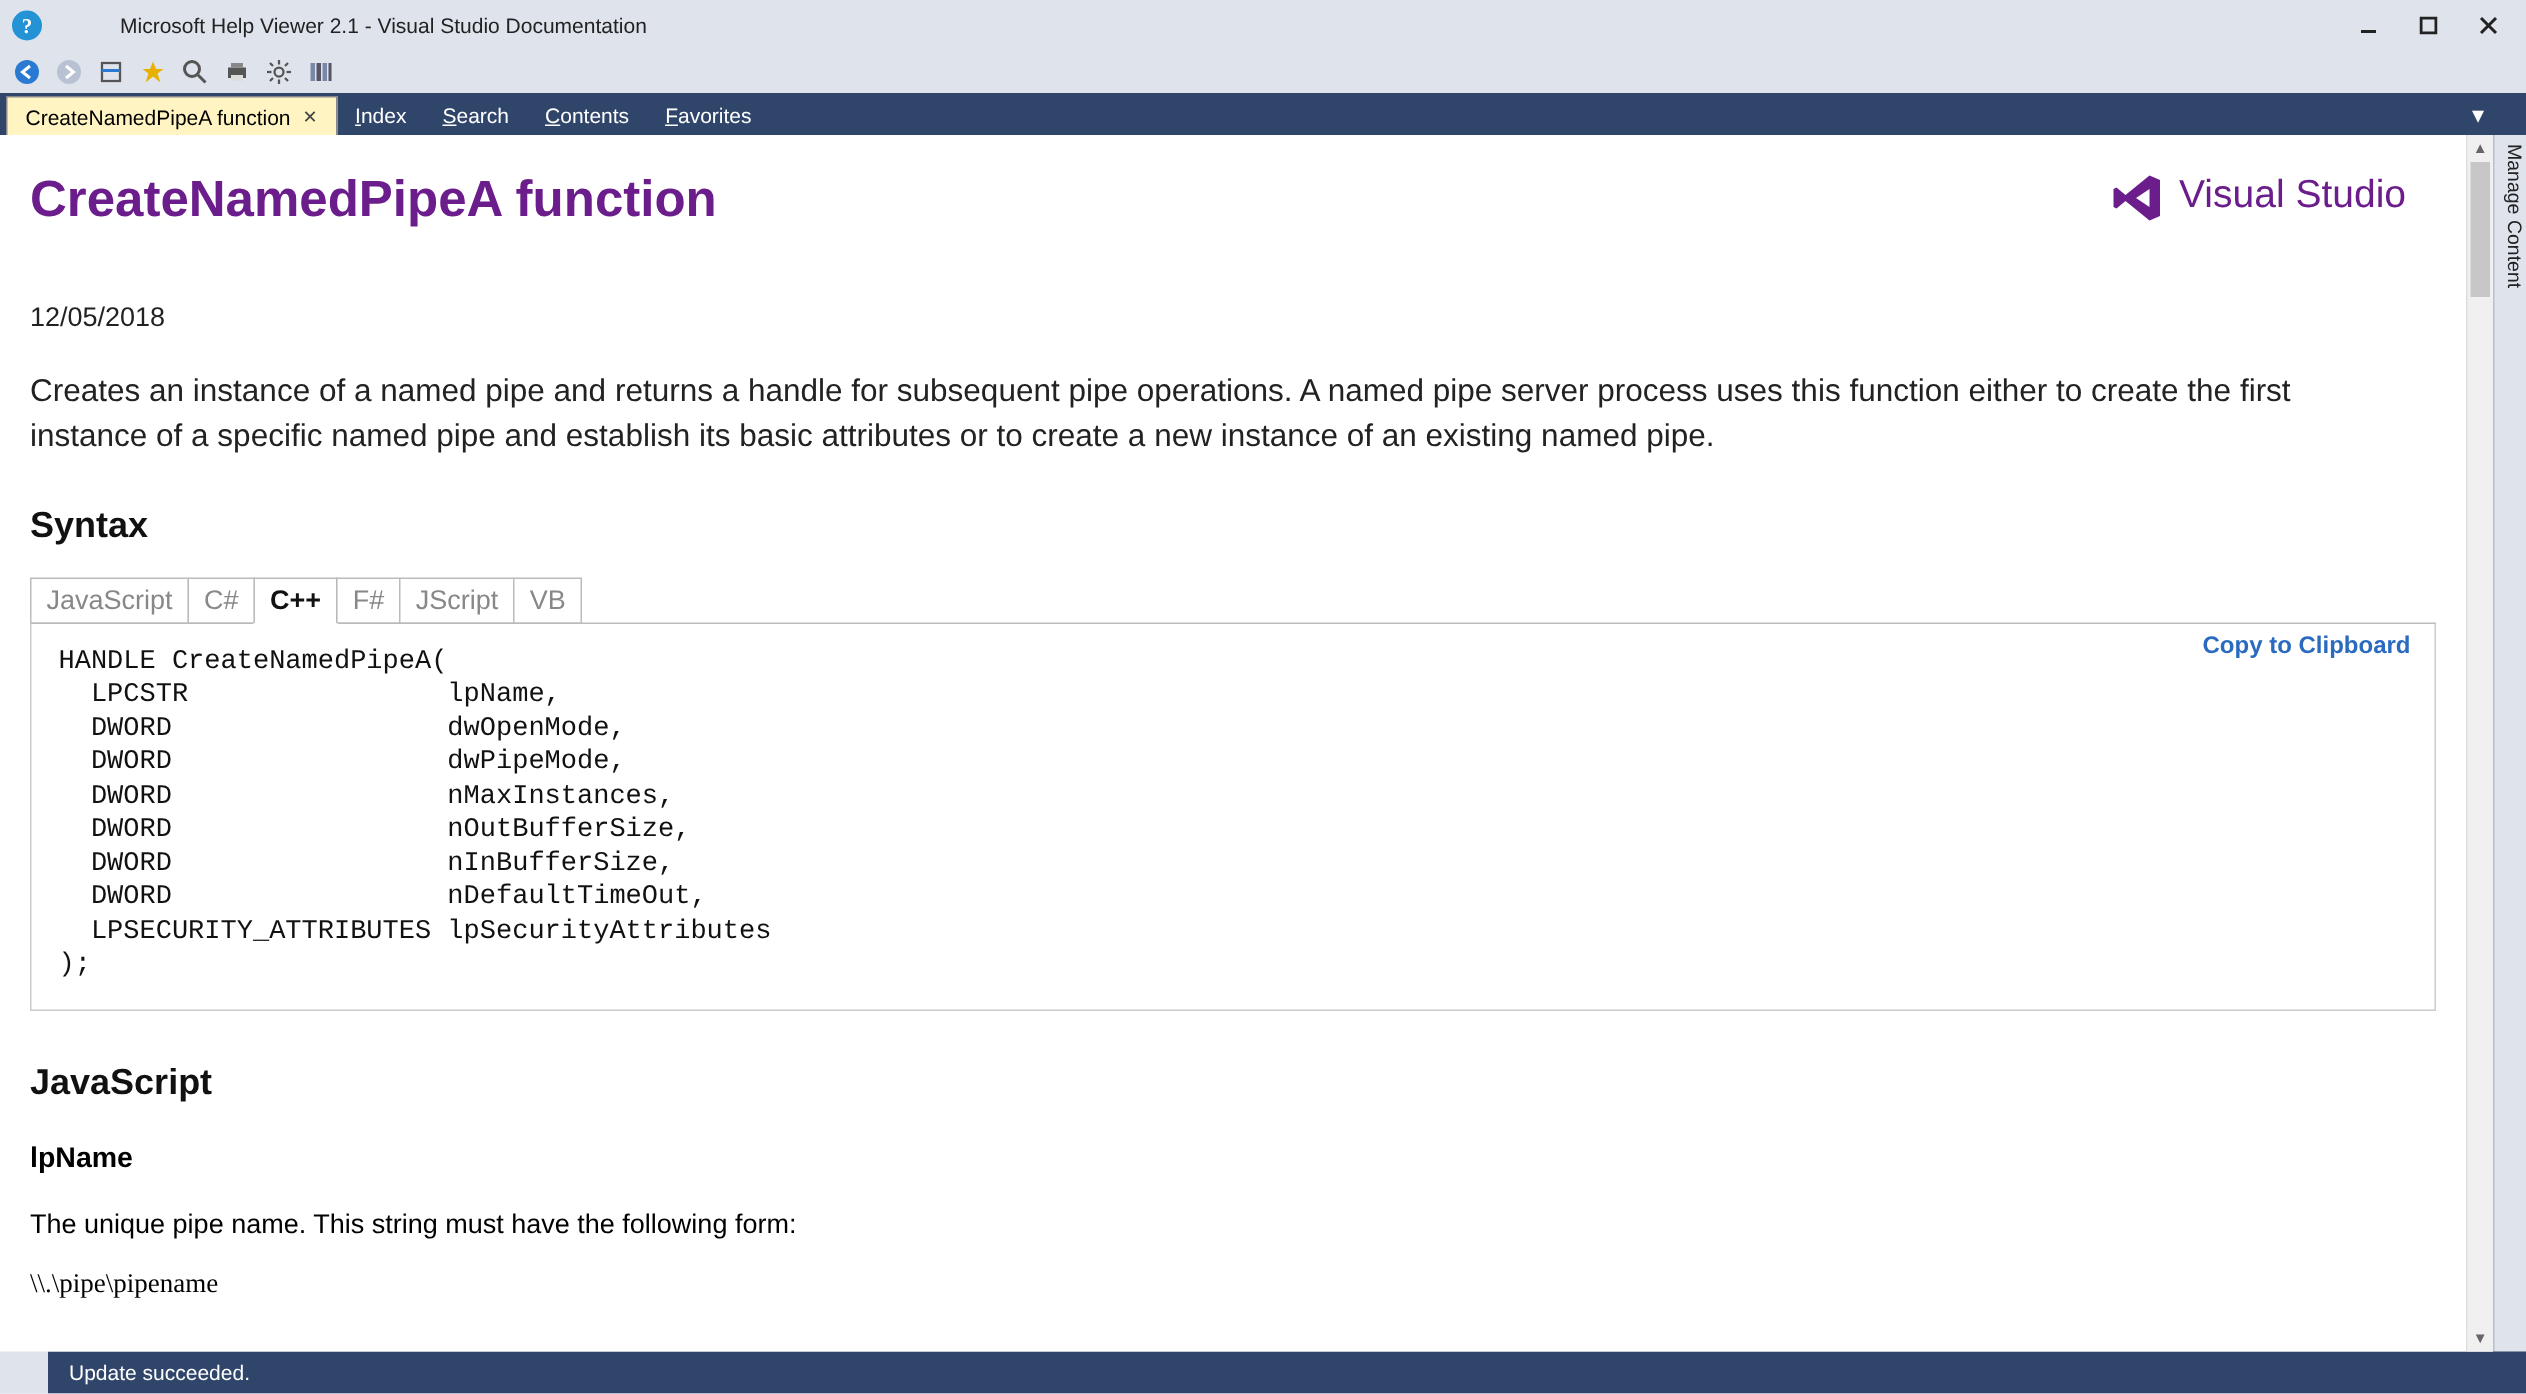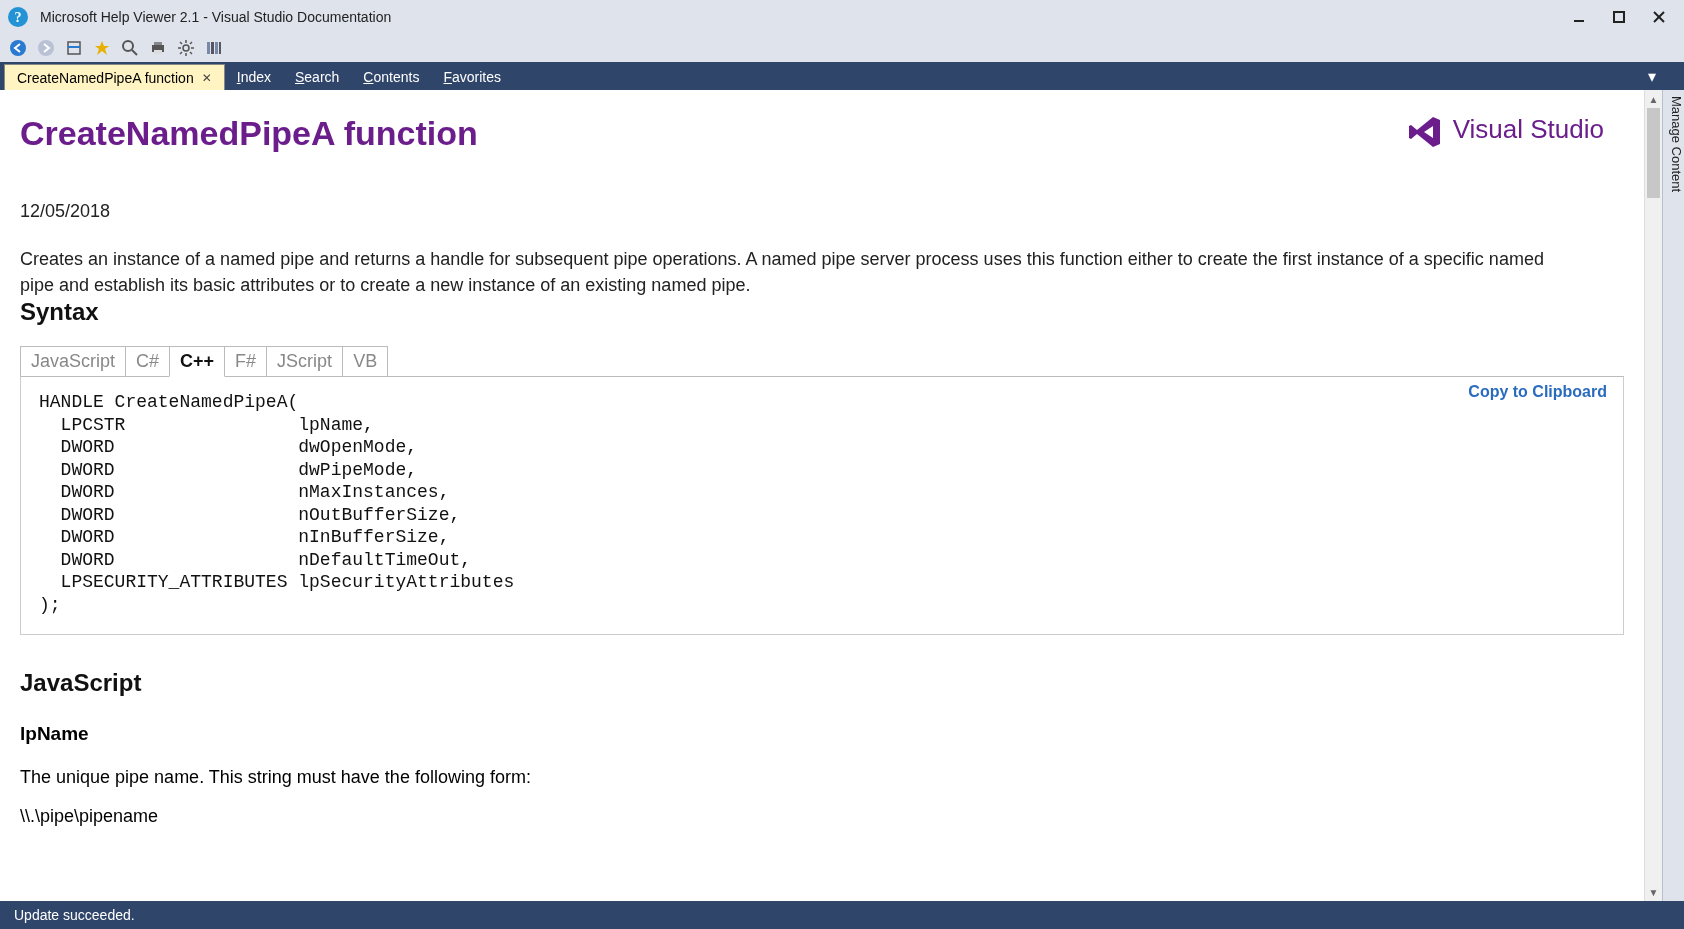--- a/index.html
+++ b/index.html
@@ -1,55 +1,55 @@
 <!DOCTYPE html>
 <html><head>
 <meta charset="utf-8">
 <style>
 * { box-sizing: border-box; margin: 0; padding: 0; }
 html, body { width: 1684px; height: 929px; font-family: "Segoe UI", Tahoma, sans-serif; overflow: hidden; background: #dfe3ec; }
 .window { width: 100%; height: 100%; display: flex; flex-direction: column; }
 .titlebar { height: 34px; background: #dfe3ec; display: flex; align-items: center; padding: 0 6px; }
 .titlebar .app-icon { width: 24px; height: 24px; margin-right: 10px; display: flex; align-items: center; justify-content: center; }
-.titlebar .title { font-size: 14px; color: #222; flex: 1; }
+.titlebar .title { font-size: 14px; color: #222; flex: 1; margin-left: 40px; }
 .titlebar .winbtns { display: flex; gap: 22px; padding-right: 10px; }
 .titlebar .winbtn { width: 18px; height: 18px; cursor: pointer; display: flex; align-items: center; justify-content: center; }
 .toolbar { height: 28px; background: #dfe3ec; display: flex; align-items: center; gap: 8px; padding: 0 8px; }
 .toolbar .tbtn { width: 20px; height: 20px; cursor: pointer; display: flex; align-items: center; justify-content: center; }
 .navstrip { height: 28px; background: #30456a; display: flex; align-items: flex-end; padding-left: 4px; position: relative; }
 .navstrip .tab { height: 26px; padding: 0 12px; color: #fff; font-size: 14px; display: flex; align-items: center; cursor: pointer; position: relative; }
 .navstrip .tab.active { background: #fff4c2; color: #000; border: 1px solid #888; border-bottom: none; }
 .navstrip .tab.active .closex { margin-left: 8px; font-size: 12px; color: #444; }
 .navstrip .tab .mn { text-decoration: underline; }
 .navstrip .drop { position: absolute; right: 28px; top: 5px; color: #fff; cursor: pointer; }
 .body-row { flex: 1; display: flex; min-height: 0; }
 .content-scroll { flex: 1; position: relative; background: #fff; overflow: hidden; }
 .content-inner { position: absolute; left: 0; top: 0; right: 18px; bottom: 0; padding: 24px 20px 8px 20px; overflow: hidden; }
 .scrollbar { position: absolute; right: 0; top: 0; width: 18px; height: 100%; background: #f0f0f0; border-left: 1px solid #ddd; }
 .scrollbar .arrow { height: 18px; background: #f0f0f0; display: flex; align-items: center; justify-content: center; cursor: pointer; font-size: 10px; color: #666; }
 .scrollbar .track { position: absolute; top: 18px; bottom: 18px; left: 0; right: 0; }
 .scrollbar .thumb { position: absolute; left: 2px; right: 2px; top: 0; height: 90px; background: #c7c7c7; cursor: pointer; }
 .scrollbar .arrow.down { position: absolute; bottom: 0; left: 0; right: 0; }
 .sidetab { width: 22px; background: #dfe3ec; border-left: 1px solid #b8bfcf; writing-mode: vertical-rl; text-orientation: mixed; font-size: 13px; color: #222; text-align: left; padding-top: 6px; cursor: pointer; }
-.statusbar { height: 28px; background: #30456a; color: #fff; font-size: 14px; display: flex; align-items: center; padding: 0 14px; }
+.statusbar { height: 28px; background: #30456a; color: #fff; font-size: 14px; display: flex; align-items: center; padding: 0 14px; margin-left: 32px; }
 h1.page-title { font-size: 34px; font-weight: 600; color: #6b1d8c; margin-bottom: 48px; }
 .vs-logo { position: absolute; right: 40px; top: 24px; display: flex; gap: 10px; color: #6b1d8c; font-size: 26px; }
 .date { font-size: 18px; color: #222; margin-bottom: 24px; }
-.desc { font-size: 18px; color: #222; line-height: 1.45; max-width: 1560px; }
+.desc { font-size: 21px; color: #222; line-height: 1.45; margin-bottom: 30px; max-width: 1560px; }
 h2.sect { font-size: 24px; font-weight: 700; color: #111; margin-bottom: 20px; }
 .lang-tabs { display: flex; margin-bottom: 0; }
 .lang-tabs .lt { border: 1px solid #bbb; border-bottom: none; padding: 4px 10px; font-size: 18px; color: #888; background: #fff; cursor: pointer; margin-right: -1px; }
 .lang-tabs .lt.active { color: #111; font-weight: 700; border-bottom: 1px solid #fff; position: relative; z-index: 2; }
 .lang-tabs .lt.inactive { border-bottom: 1px solid #bbb; }
 .codeblock-wrap { border: 1px solid #ccc; border-top: 1px solid #bbb; padding: 14px 18px 18px 18px; position: relative; margin-bottom: 34px; margin-top: -1px; }
 .copy-link { position: absolute; right: 16px; top: 6px; color: #2a6bbf; font-size: 16px; cursor: pointer; font-weight: bold; }
 pre.code { font-family: "Consolas", "Courier New", monospace; font-size: 18px; line-height: 1.25; color: #111; white-space: pre; }
 .param-name { font-size: 19px; font-weight: 700; margin-bottom: 22px; margin-top: 26px; }
 .param-desc { font-size: 18px; margin-bottom: 18px; }
-code.inline { font-family: Liberation Sans, sans-serif; font-size: 18px; }
+code.inline { font-family: Liberation Serif, serif; font-size: 18px; }
 </style>
 </head>
 <body>
 
 <div class="window">
   <div class="titlebar">
     <span class="app-icon">
       <svg width="22" height="22" viewBox="0 0 22 22">
           <circle cx="11" cy="11" r="10" fill="#2393d6"></circle>
           <text x="11" y="16" font-size="14" font-weight="bold" fill="#fff" text-anchor="middle" font-family="Georgia">?</text>

